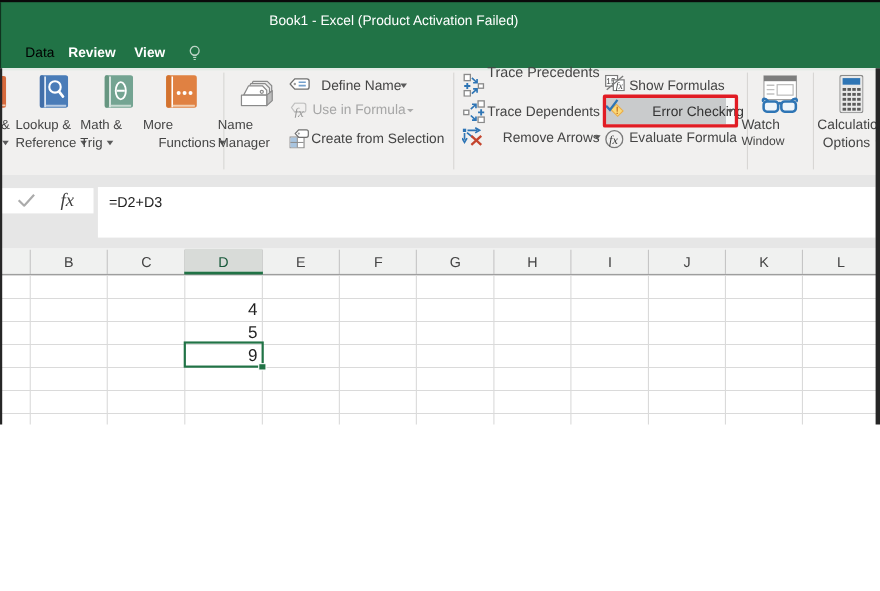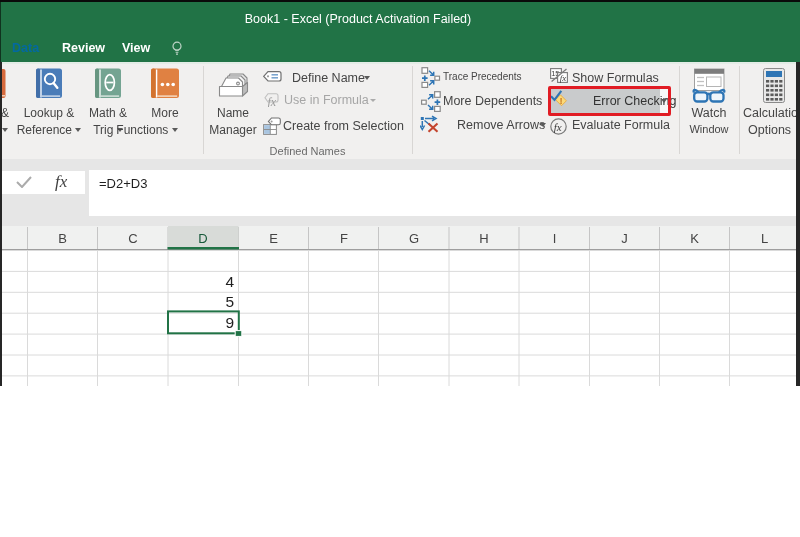--- a/index.html
+++ b/index.html
@@ -1,29 +1,29 @@
 <!DOCTYPE html>
 <html><head><meta charset="utf-8">
 <style>
 html,body{margin:0;padding:0}
 #w{position:relative;width:800px;height:386px;background:#fff;font-family:"Liberation Sans",sans-serif;overflow:hidden}
 .abs{position:absolute}
 .rtxt{position:absolute;font-size:12px;color:#454545;white-space:nowrap}
-.ctr{text-align:center}
+.ctr{}
 .caret{display:inline-block;width:0;height:0;border-left:3.5px solid transparent;border-right:3.5px solid transparent;border-top:4px solid #5a5a5a;vertical-align:2px;margin-left:4px}
 .sep{position:absolute;width:1px;background:#d8d6d4}
 </style></head>
 <body>
 <div id="w">
 
 <div class="abs" style="left:0;top:0;width:800px;height:62px;background:#217346"></div>
 <div class="abs" style="left:0;top:0;width:800px;height:2px;background:#0a0a0a"></div>
 <div class="abs" style="left:0;top:11.5px;width:716px;text-align:center;color:#fff;font-size:12.5px">Book1 - Excel (Product Activation Failed)</div>
 
-<div class="abs" style="left:12px;top:41px;color:#0369a1;font-size:12.5px;font-weight:700">Data</div>
+<div class="abs" style="left:23px;top:41px;color:#000000;font-size:12.5px;font-weight:400">Data</div>
 <div class="abs" style="left:62px;top:41px;color:#fff;font-size:12.5px;font-weight:700">Review</div>
 <div class="abs" style="left:122px;top:41px;color:#fff;font-size:12.5px;font-weight:700">View</div>
 
 <svg class="abs" style="left:171px;top:41px" width="12" height="15" viewBox="0 0 12 15">
   <circle cx="6" cy="5.2" r="4" fill="none" stroke="#bdd4c6" stroke-width="1.2"></circle>
   <path d="M4.2 9.3 h3.6 M4.6 11.2 h2.8 M5 13.1 h2" stroke="#bdd4c6" stroke-width="1.1" fill="none"></path>
 </svg>
 
 <div class="abs" style="left:0;top:62px;width:800px;height:97px;background:#f1f0ef"></div>
 <div class="abs" style="left:0;top:62px;width:800px;height:2px;background:#e3ece6"></div>
@@ -65,21 +65,21 @@
 <svg class="abs" style="left:151px;top:68px" width="28" height="31" viewBox="0 0 28 31">
   <rect x="0" y="0.5" width="28" height="29.5" rx="2.5" fill="#e08142"></rect>
   <rect x="0" y="0.5" width="4.5" height="29.5" rx="2" fill="#d3732f"></rect>
   <line x1="5.6" y1="1.5" x2="5.6" y2="29.5" stroke="#ffffff" stroke-width="1.4"></line>
   <path d="M6 27.2 H26 a2 2 0 0 1 0 1.9 H6 z" fill="#f3d2b5" opacity="0.95"></path>
   <circle cx="11.4" cy="16.5" r="1.8" fill="#fff"></circle>
   <circle cx="16.8" cy="16.5" r="1.8" fill="#fff"></circle>
   <circle cx="22.2" cy="16.5" r="1.8" fill="#fff"></circle>
 </svg>
 <div class="rtxt ctr" style="left:130px;top:106px;width:70px">More</div>
-<div class="rtxt ctr" style="left:112px;top:123px;width:70px">Functions <span class="caret" style="margin-left:0"></span></div>
+<div class="rtxt ctr" style="left:144px;top:123px;width:70px">Functions <span class="caret" style="margin-left:0"></span></div>
 
 <svg class="abs" style="left:218px;top:70px" width="31" height="27" viewBox="0 0 31 27">
   <g stroke="#8a8a8a" stroke-width="1.1" fill="#fff" stroke-linejoin="round">
     <path d="M8 13 L12 4 H25 L29 8 V13 L25 15 H10 Z" fill="#e8e8e8"></path>
     <path d="M6 15 L10 6 H23 L27 10 V15 L23 17 H8 Z" fill="#f5f5f5"></path>
     <path d="M3.5 16.5 L8 8 H20.5 L24.5 12 V16.5 H3.5 Z" fill="#fff"></path>
     <circle cx="20" cy="13.5" r="1.4" fill="#fff"></circle>
     <path d="M24.5 16.5 L29.5 12.5 V21.5 L24.5 26 Z" fill="#bcbcbc"></path>
     <path d="M1.5 16.5 H24.5 V26 H1.5 Z" fill="#fff"></path>
   </g>
@@ -106,41 +106,40 @@
 <svg class="abs" style="left:263px;top:117px" width="19" height="18" viewBox="0 0 19 18">
   <rect x="0.6" y="7.6" width="12.8" height="9.8" fill="#fff" stroke="#8a8a8a" stroke-width="1"></rect>
   <rect x="1.1" y="8.1" width="6" height="8.8" fill="#a9c5e0"></rect>
   <line x1="1" y1="12.5" x2="13" y2="12.5" stroke="#8a8a8a" stroke-width="0.9"></line>
   <line x1="7.3" y1="8" x2="7.3" y2="17" stroke="#8a8a8a" stroke-width="0.9"></line>
   <path d="M8.5 1 H15.5 a1.8 1.8 0 0 1 1.8 1.8 V6 a1.8 1.8 0 0 1 -1.8 1.8 H8.5 L5.4 4.4 Z" fill="#fff" stroke="#707070" stroke-width="1.1"></path>
   <circle cx="8.6" cy="4.4" r="1" fill="#9a9a9a"></circle>
 </svg>
 <div class="rtxt" style="left:283px;top:119px;font-size:12.5px">Create from Selection</div>
 
-<div class="abs ctr" style="left:230px;top:145px;width:155px;font-size:11px;color:#6a6a6a">Defined Names</div>
 
 <svg class="abs" style="left:420px;top:66px" width="21" height="22" viewBox="0 0 21 22">
   <rect x="2" y="1.7" width="5.6" height="5.6" fill="#fff" stroke="#8a8a8a" stroke-width="1.2"></rect>
   <rect x="2" y="16.4" width="5.6" height="5" fill="#fff" stroke="#8a8a8a" stroke-width="1.2"></rect>
   <path d="M4.8 9.4 v5.6 M2 12.2 h5.6" stroke="#2e75b5" stroke-width="1.7"></path>
   <rect x="14.9" y="10.2" width="4.6" height="4" fill="#fff" stroke="#8a8a8a" stroke-width="1.2"></rect>
   <path d="M9 4.8 l4.5 4.2 M13.7 5.8 v3.4 h-3.6" fill="none" stroke="#2e75b5" stroke-width="1.5"></path>
   <path d="M9 19.2 l4.5-4.2 M13.7 18.4 v-3.6 h-3.6" fill="none" stroke="#2e75b5" stroke-width="1.5"></path>
 </svg>
-<div class="rtxt" style="left:443px;top:71px;font-size:10px">Trace Precedents</div>
+<div class="rtxt" style="left:443px;top:58px;font-size:13px">Trace Precedents</div>
 
 <svg class="abs" style="left:420px;top:90px" width="21" height="22" viewBox="0 0 21 22">
   <rect x="14.6" y="1.7" width="5.6" height="5.6" fill="#fff" stroke="#8a8a8a" stroke-width="1.2"></rect>
   <rect x="14.6" y="16.4" width="5.6" height="5" fill="#fff" stroke="#8a8a8a" stroke-width="1.2"></rect>
   <path d="M17.4 9.4 v5.6 M14.6 12.2 h5.6" stroke="#2e75b5" stroke-width="1.7"></path>
   <rect x="1.6" y="10.2" width="4.6" height="4" fill="#fff" stroke="#8a8a8a" stroke-width="1.2"></rect>
   <path d="M8 9.2 l4.5-4.2 M12.7 8.4 v-3.6 h-3.6" fill="none" stroke="#2e75b5" stroke-width="1.5"></path>
   <path d="M8 15 l4.5 4.2 M12.7 15.8 v3.4 h-3.6" fill="none" stroke="#2e75b5" stroke-width="1.5"></path>
 </svg>
-<div class="rtxt" style="left:443px;top:94px;font-size:12.5px">More Dependents</div>
+<div class="rtxt" style="left:443px;top:94px;font-size:12.5px">Trace Dependents</div>
 
 <svg class="abs" style="left:420px;top:115px" width="21" height="18" viewBox="0 0 21 18">
   <rect x="0.8" y="2" width="3" height="3" fill="#2e75b5"></rect>
   <path d="M5 3.5 h9 M12 1.2 l4 2.3 -4 2.3" fill="none" stroke="#2e75b5" stroke-width="1.5"></path>
   <path d="M2.3 6 v6 M0 10.5 l2.3 4 2.3-4" fill="none" stroke="#2e75b5" stroke-width="1.5"></path>
   <path d="M4.5 5.5 l5.5 4.5" stroke="#2e75b5" stroke-width="1.5"></path>
   <path d="M8.5 8.5 l9 8.2 M17.5 8.5 l-9 8.2" stroke="#c4452e" stroke-width="2.1"></path>
 </svg>
 <div class="rtxt" style="left:457px;top:118px;font-size:12.5px">Remove Arrows</div>
 <div class="abs" style="left:540px;top:123px;width:0;height:0;border-left:3.5px solid transparent;border-right:3.5px solid transparent;border-top:4px solid #5a5a5a"></div>

